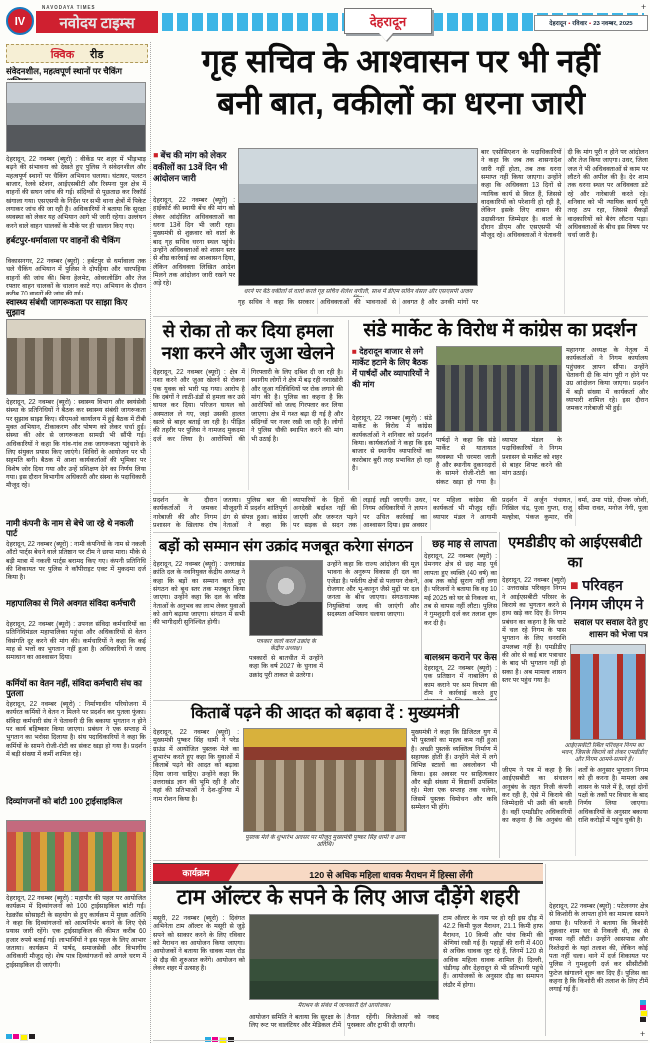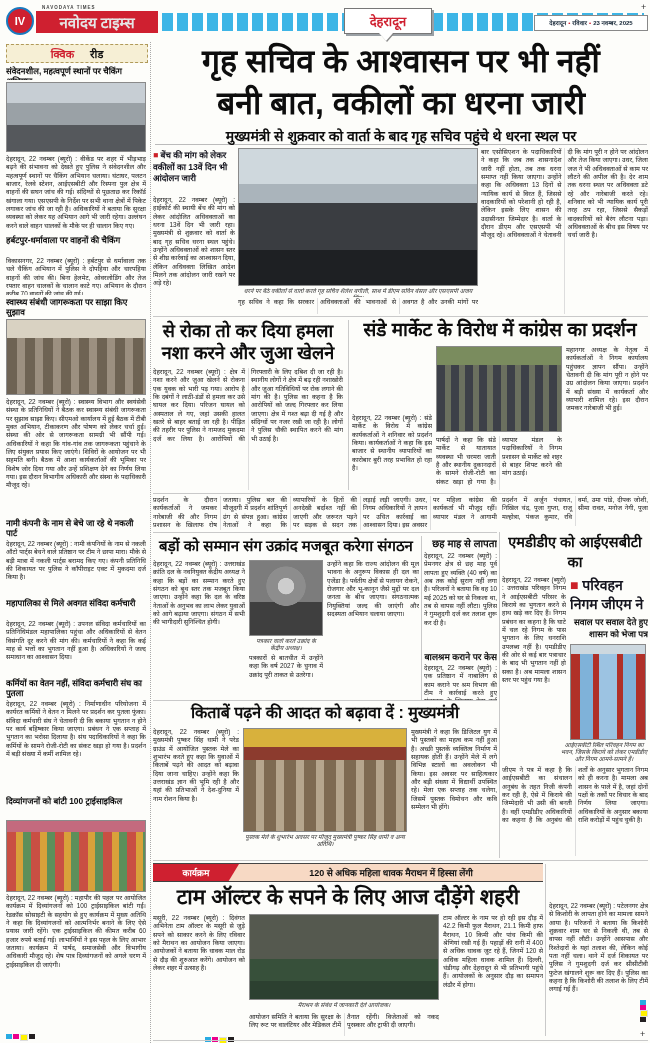--- a/index.html
+++ b/index.html
@@ -54,21 +54,21 @@
           linear-gradient(180deg,#7c7c7c 0 55%,#3f3f3f 55% 100%),#555;}
   .ph-building{background:linear-gradient(180deg,#cdd8df 0 10%,transparent 10%),
                linear-gradient(90deg,#b03028 0 12%,#7fb2d9 12% 30%,#b03028 30% 38%,#9cc3e2 38% 62%,
                #b03028 62% 70%,#7fb2d9 70% 88%,#b03028 88% 100%);}
   .ph-books{background:linear-gradient(180deg,#d8b13c 0 18%,#8c3b2e 18% 30%,transparent 30%),
             repeating-linear-gradient(90deg,#7d6a52 0 12px,#b5a68e 12px 20px),#a39582;}
   .ph-presser{background:linear-gradient(180deg,#55594f 0 52%,#37503a 52% 78%,#2c4030 78% 100%);}
   .ph-tricycle{background:linear-gradient(180deg,#c46a7e 0 16%,transparent 16%),
                repeating-linear-gradient(90deg,#c94f43 0 9px,#d9a13a 9px 16px,#5d8f5a 16px 24px),#b6543e;}
   
-  .pgbar{background:#f7d9c4;border-top:1px solid #444;border-bottom:1px solid #404040;display:flex;align-items:center;}
+  .pgbar{background:#f7d9c4;border-top:1px solid #444;border-bottom:3px solid #404040;display:flex;align-items:flex-end;}
   .pgbar .lbl{background:#cf2030;color:#fff;font-weight:800;font-size:9px;height:100%;width:86px;display:flex;
               align-items:center;justify-content:center;clip-path:polygon(0 0,100% 0,88% 100%,0 100%);}
   .pgbar .txt{flex:1;text-align:center;font-weight:800;font-size:9px;color:#111;}
   
   .marks{display:flex;gap:1px;}
   .mk{width:6px;height:5px;}
   .mc{background:#29abe2;} .mm{background:#ec008c;} .my{background:#fff200;border:0.5px solid #ddd;} .mb{background:#231f20;}
 </style>
 </head>
 <body>
@@ -125,40 +125,40 @@
         <div class="mk mm"></div>
         <div class="mk my"></div>
         <div class="mk mb"></div>
     </div>
   </div>
 
   <div class="abs hl" style="left:155px;top:40px;width:492px;height:84px;font-size:32px;line-height:42px;">
     <div>गृह सचिव के आश्वासन पर भी नहीं</div>
     <div>बनी बात, वकीलों का धरना जारी</div>
   </div>
-  <div class="abs subhl" style="left:155px;top:126px;width:492px;height:18px;font-size:14px;">मुख्यमंत्री से शुक्रवार को वार्ता के बाद गृह सचिव पहुंचे थे धरना स्थल पर</div>
 
   <div class="abs bullet-head" style="left:153px;top:150px;width:82px;height:44px;">■ बेंच की मांग को लेकर वकीलों का 13वें दिन भी आंदोलन जारी</div>
   <div class="abs bt" style="left:153px;top:196px;width:82px;height:116px;">देहरादून, 22 नवम्बर (ब्यूरो) : हाईकोर्ट की स्थायी बेंच की मांग को लेकर आंदोलित अधिवक्ताओं का धरना 13वें दिन भी जारी रहा। मुख्यमंत्री से शुक्रवार को वार्ता के बाद गृह सचिव धरना स्थल पहुंचे। उन्होंने अधिवक्ताओं को शासन स्तर से शीघ्र कार्रवाई का आश्वासन दिया, लेकिन अधिवक्ता लिखित आदेश मिलने तक आंदोलन जारी रखने पर अड़े रहे।</div>
   <div class="abs photo ph-lawyers" style="left:238px;top:148px;width:240px;height:138px;"></div>
   <div class="abs cap" style="left:238px;top:288px;width:240px;height:9px;">धरने पर बैठे वकीलों से वार्ता करते गृह सचिव शैलेश बगौली, साथ में डीएम सविन बंसल और एसएसपी अजय सिंह।</div>
   <div class="abs bt cols3" style="left:238px;top:298px;width:240px;height:16px;">गृह सचिव ने कहा कि सरकार अधिवक्ताओं की भावनाओं से अवगत है और उनकी मांगों पर गंभीरता से विचार किया जा रहा है। शासन स्तर पर उच्चाधिकारियों की समिति गठित कर प्रस्ताव तैयार किया जा रहा है, जिसे जल्द कैबिनेट के समक्ष रखा जाएगा।</div>
   <div class="abs bt cols2" style="left:481px;top:148px;width:167px;height:166px;">बार एसोसिएशन के पदाधिकारियों ने कहा कि जब तक शासनादेश जारी नहीं होता, तब तक धरना समाप्त नहीं किया जाएगा। उन्होंने कहा कि अधिवक्ता 13 दिनों से न्यायिक कार्य से विरत हैं, जिससे वादकारियों को परेशानी हो रही है, लेकिन इसके लिए शासन की उदासीनता जिम्मेदार है। वार्ता के दौरान डीएम और एसएसपी भी मौजूद रहे। अधिवक्ताओं ने चेतावनी दी कि मांग पूरी न होने पर आंदोलन और तेज किया जाएगा। उधर, जिला जज ने भी अधिवक्ताओं से काम पर लौटने की अपील की है। देर शाम तक धरना स्थल पर अधिवक्ता डटे रहे और नारेबाजी करते रहे। शनिवार को भी न्यायिक कार्य पूरी तरह ठप रहा, जिससे सैकड़ों वादकारियों को बैरंग लौटना पड़ा। अधिवक्ताओं के बीच इस विषय पर चर्चा जारी है।</div>
 
   <div class="abs hrule" style="left:153px;top:316px;width:495px;"></div>
 
   <div class="abs hl" style="left:153px;top:320px;width:190px;height:44px;font-size:18px;line-height:22px;">
     <div>से रोका तो कर दिया हमला</div>
     <div>नशा करने और जुआ खेलने</div>
   </div>
   <div class="abs bt cols2" style="left:153px;top:368px;width:190px;height:122px;">देहरादून, 22 नवम्बर (ब्यूरो) : क्षेत्र में नशा करने और जुआ खेलने से रोकना एक युवक को भारी पड़ गया। आरोप है कि दबंगों ने लाठी-डंडों से हमला कर उसे घायल कर दिया। परिजन घायल को अस्पताल ले गए, जहां उसकी हालत खतरे से बाहर बताई जा रही है। पीड़ित की तहरीर पर पुलिस ने नामजद मुकदमा दर्ज कर लिया है। आरोपियों की गिरफ्तारी के लिए दबिश दी जा रही है। स्थानीय लोगों ने क्षेत्र में बढ़ रही नशाखोरी और जुआ गतिविधियों पर रोक लगाने की मांग की है। पुलिस का कहना है कि आरोपियों को जल्द गिरफ्तार कर लिया जाएगा। क्षेत्र में गश्त बढ़ा दी गई है और संदिग्धों पर नजर रखी जा रही है। लोगों ने पुलिस चौकी स्थापित करने की मांग भी उठाई है।</div>
 
   <div class="abs vrule" style="left:348px;top:320px;height:170px;"></div>
 
   <div class="abs hl" style="left:352px;top:318px;width:296px;height:24px;font-size:19px;line-height:24px;">संडे मार्केट के विरोध में कांग्रेस का प्रदर्शन</div>
+  <div class="abs bullet-head" style="left:352px;top:346px;width:80px;height:66px;font-size:8.2px;">■ देहरादून बाजार से लगे मार्केट हटाने के लिए बैठक में पार्षदों और व्यापारियों ने की मांग</div>
   <div class="abs bt" style="left:352px;top:414px;width:80px;height:76px;">देहरादून, 22 नवम्बर (ब्यूरो) : संडे मार्केट के विरोध में कांग्रेस कार्यकर्ताओं ने शनिवार को प्रदर्शन किया। कार्यकर्ताओं ने कहा कि इस बाजार से स्थानीय व्यापारियों का कारोबार बुरी तरह प्रभावित हो रहा है।</div>
   <div class="abs photo ph-congress" style="left:436px;top:346px;width:126px;height:86px;"></div>
   <div class="abs bt cols2" style="left:436px;top:436px;width:126px;height:54px;">पार्षदों ने कहा कि संडे मार्केट से यातायात व्यवस्था भी चरमरा जाती है और स्थानीय दुकानदारों के सामने रोजी-रोटी का संकट खड़ा हो गया है। व्यापार मंडल के पदाधिकारियों ने निगम प्रशासन से मार्केट को शहर से बाहर शिफ्ट करने की मांग उठाई।</div>
   <div class="abs bt" style="left:566px;top:346px;width:82px;height:144px;">महानगर अध्यक्ष के नेतृत्व में कार्यकर्ताओं ने निगम कार्यालय पहुंचकर ज्ञापन सौंपा। उन्होंने चेतावनी दी कि मांग पूरी न होने पर उग्र आंदोलन किया जाएगा। प्रदर्शन में बड़ी संख्या में कार्यकर्ता और व्यापारी शामिल रहे। इस दौरान जमकर नारेबाजी भी हुई।</div>
 
   <div class="abs hrule" style="left:153px;top:493px;width:495px;"></div>
 
   <div class="abs bt cols5" style="left:153px;top:496px;width:344px;height:34px;">प्रदर्शन के दौरान कार्यकर्ताओं ने जमकर नारेबाजी की और निगम प्रशासन के खिलाफ रोष जताया। पुलिस बल की मौजूदगी में प्रदर्शन शांतिपूर्ण ढंग से संपन्न हुआ। कांग्रेस नेताओं ने कहा कि व्यापारियों के हितों की अनदेखी बर्दाश्त नहीं की जाएगी और जरूरत पड़ने पर सड़क से सदन तक लड़ाई लड़ी जाएगी। उधर, निगम अधिकारियों ने ज्ञापन पर उचित कार्रवाई का आश्वासन दिया। इस अवसर पर महिला कांग्रेस की कार्यकर्ता भी मौजूद रहीं। व्यापार मंडल ने आगामी बैठक में आगे की रणनीति तय करने की बात कही है।</div>
   <div class="abs bt cols2" style="left:502px;top:496px;width:146px;height:30px;">प्रदर्शन में अर्जुन पंचायत, निखिल चंद्र, पूजा गुप्ता, राजू मल्होत्रा, पंकज कुमार, रवि वर्मा, उमा पांडे, दीपक जोशी, सीमा रावत, मनोज नेगी, पूजा पांडे समेत बड़ी संख्या में कार्यकर्ता शामिल रहे।</div>
 

